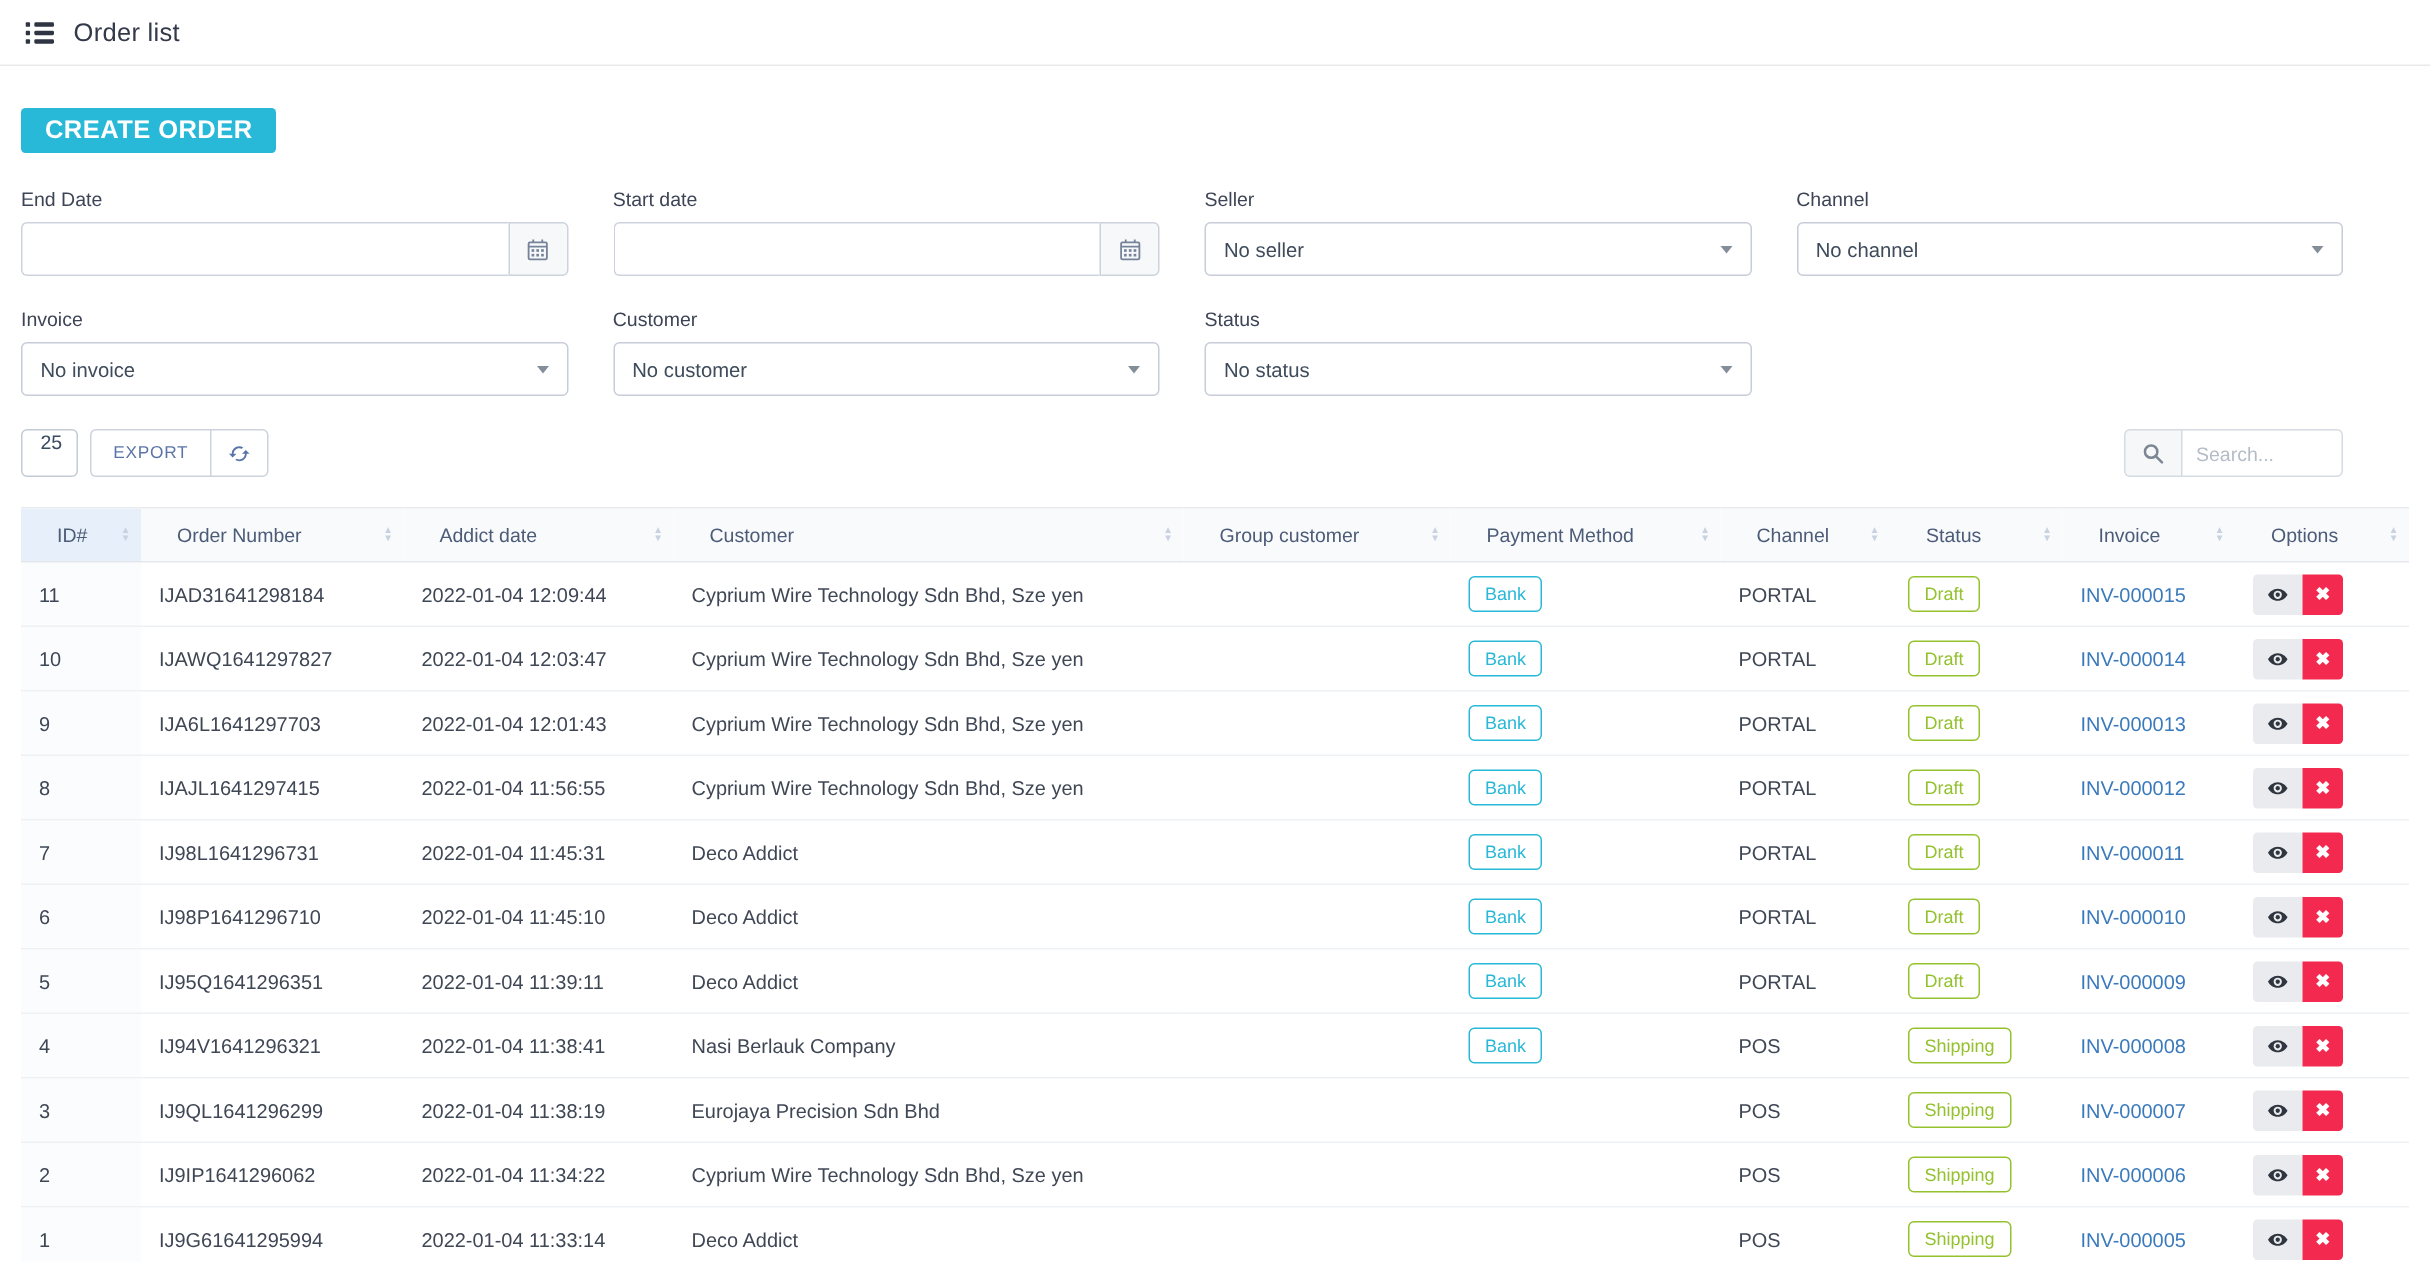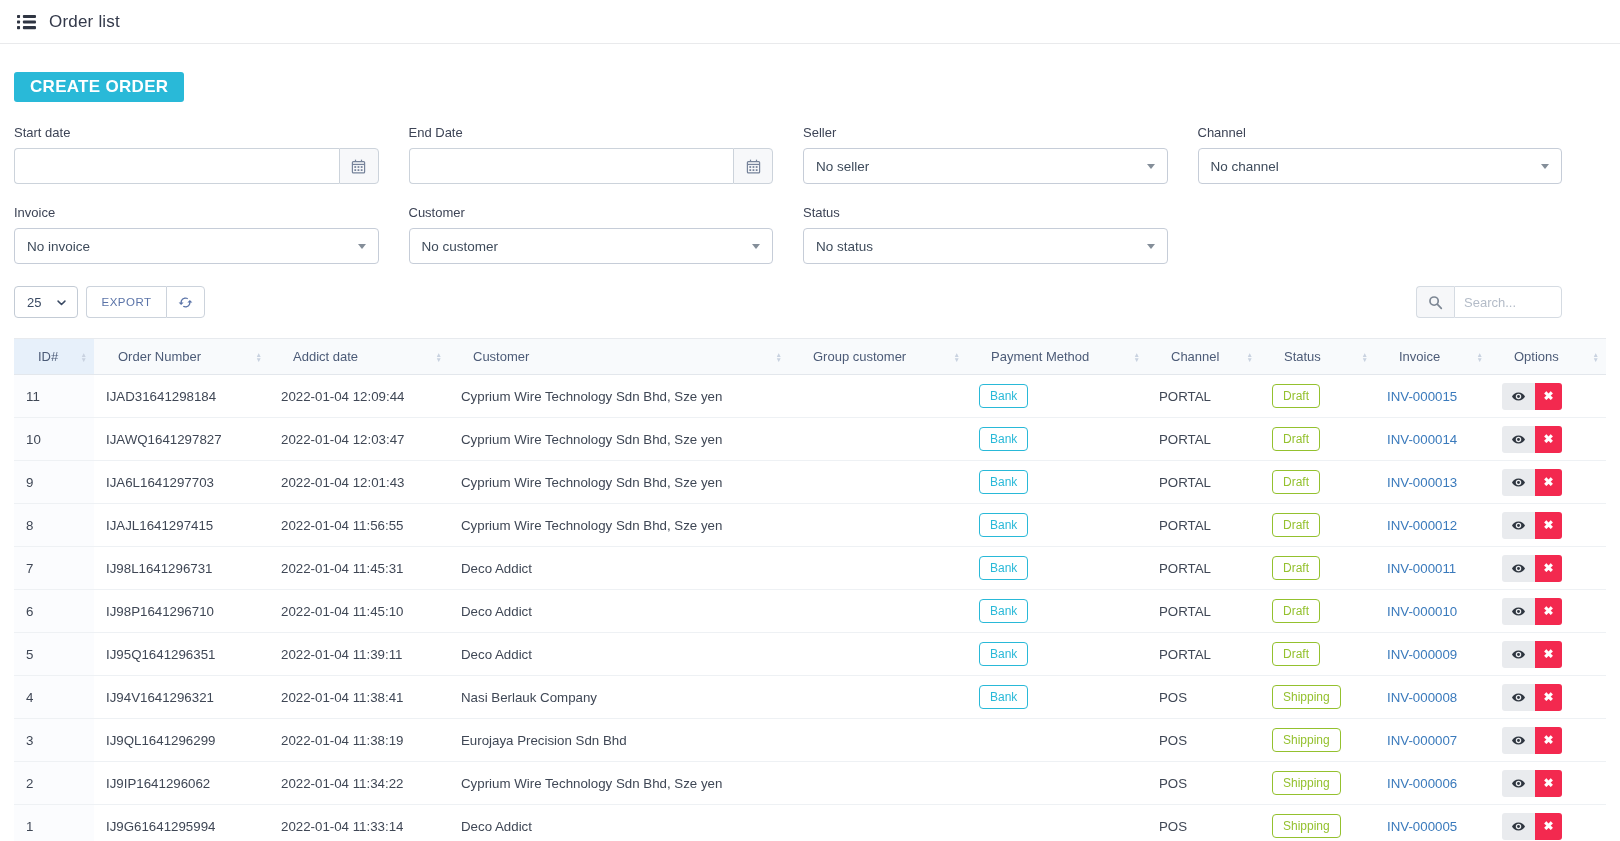--- a/index.html
+++ b/index.html
@@ -39,21 +39,21 @@
     display:flex;align-items:center;padding:0 26px 0 12px;font-size:13.5px;
     color:#3e4b5b;position:relative;cursor:pointer;}
   .select-box .caret{position:absolute;right:12px;top:50%;margin-top:-2px;width:0;height:0;
     border-left:4px solid transparent;border-right:4px solid transparent;
     border-top:5px solid #848e99;}
 
   
   .controls-row{margin-top:22px;display:flex;align-items:center;}
   .page-size{height:32px;border:1px solid #c3cbd5;border-radius:4px;background:#fff;
     display:inline-flex;align-items:center;padding:0 10px 0 12px;gap:15px;
-    font-size:13px;color:#3a4a63;cursor:pointer;}
+    font-size:13px;color:#3a4a63;cursor:pointer;flex-direction:column;}
   .btn-group{display:inline-flex;margin-left:8px;}
   .btn-group button{height:32px;background:#fff;border:1px solid #ccd3dc;
     font-size:11.5px;color:#5b74a8;letter-spacing:.5px;padding:0 14px;cursor:pointer;
     font-family:Liberation Sans, sans-serif;display:flex;align-items:center;}
   .btn-group button:first-child{border-radius:4px 0 0 4px;border-right:none;}
   .btn-group button:last-child{border-radius:0 4px 4px 0;padding:0 11px;}
   .search-group{margin-left:auto;display:flex;height:32px;}
   .search-btn{width:38px;background:#f6f7f9;border:1px solid #d5dbe2;border-right:none;
     border-radius:4px 0 0 4px;display:flex;align-items:center;justify-content:center;
     cursor:pointer;padding:0;}
@@ -104,20 +104,43 @@
     </svg>
   </span>
   <h1>Order list</h1>
 </div>
 
 <div class="content">
 
   <button class="btn-create">CREATE ORDER</button>
 
   <div class="filters-grid">
+
+    <div>
+      <label class="filter-label">End Date</label>
+      <div class="input-group">
+        <input value="" style="">
+        <button class="addon-btn">
+          <svg width="15" height="15" viewBox="0 0 16 16" fill="none" stroke="#76839a" stroke-width="1.3">
+            <rect x="1.5" y="2.8" width="13" height="12" rx="1"></rect>
+            <line x1="1.5" y1="5.8" x2="14.5" y2="5.8"></line>
+            <line x1="4.8" y1="0.7" x2="4.8" y2="3.2"></line>
+              <line x1="11.2" y1="0.7" x2="11.2" y2="3.2"></line>
+            <g fill="#76839a" stroke="none">
+              <rect x="3.6" y="7.6" width="1.9" height="1.9"></rect>
+                <rect x="7" y="7.6" width="1.9" height="1.9"></rect>
+                <rect x="10.4" y="7.6" width="1.9" height="1.9"></rect>
+              <rect x="3.6" y="10.9" width="1.9" height="1.9"></rect>
+                <rect x="7" y="10.9" width="1.9" height="1.9"></rect>
+                <rect x="10.4" y="10.9" width="1.9" height="1.9"></rect>
+            </g>
+          </svg>
+        </button>
+      </div>
+    </div>
 
     <div>
       <label class="filter-label">Start date</label>
       <div class="input-group">
         <input value="" style="">
         <button class="addon-btn">
           <svg width="15" height="15" viewBox="0 0 16 16" fill="none" stroke="#76839a" stroke-width="1.3">
             <rect x="1.5" y="2.8" width="13" height="12" rx="1"></rect>
             <line x1="1.5" y1="5.8" x2="14.5" y2="5.8"></line>
             <line x1="4.8" y1="0.7" x2="4.8" y2="3.2"></line>
@@ -129,43 +152,20 @@
               <rect x="3.6" y="10.9" width="1.9" height="1.9"></rect>
                 <rect x="7" y="10.9" width="1.9" height="1.9"></rect>
                 <rect x="10.4" y="10.9" width="1.9" height="1.9"></rect>
             </g>
           </svg>
         </button>
       </div>
     </div>
 
     <div>
-      <label class="filter-label">End Date</label>
-      <div class="input-group">
-        <input value="" style="">
-        <button class="addon-btn">
-          <svg width="15" height="15" viewBox="0 0 16 16" fill="none" stroke="#76839a" stroke-width="1.3">
-            <rect x="1.5" y="2.8" width="13" height="12" rx="1"></rect>
-            <line x1="1.5" y1="5.8" x2="14.5" y2="5.8"></line>
-            <line x1="4.8" y1="0.7" x2="4.8" y2="3.2"></line>
-              <line x1="11.2" y1="0.7" x2="11.2" y2="3.2"></line>
-            <g fill="#76839a" stroke="none">
-              <rect x="3.6" y="7.6" width="1.9" height="1.9"></rect>
-                <rect x="7" y="7.6" width="1.9" height="1.9"></rect>
-                <rect x="10.4" y="7.6" width="1.9" height="1.9"></rect>
-              <rect x="3.6" y="10.9" width="1.9" height="1.9"></rect>
-                <rect x="7" y="10.9" width="1.9" height="1.9"></rect>
-                <rect x="10.4" y="10.9" width="1.9" height="1.9"></rect>
-            </g>
-          </svg>
-        </button>
-      </div>
-    </div>
-
-    <div>
       <label class="filter-label">Seller</label>
       <div class="select-box">
         <span>No seller</span>
         <span class="caret"></span>
       </div>
     </div>
 
     <div>
       <label class="filter-label">Channel</label>
       <div class="select-box">

